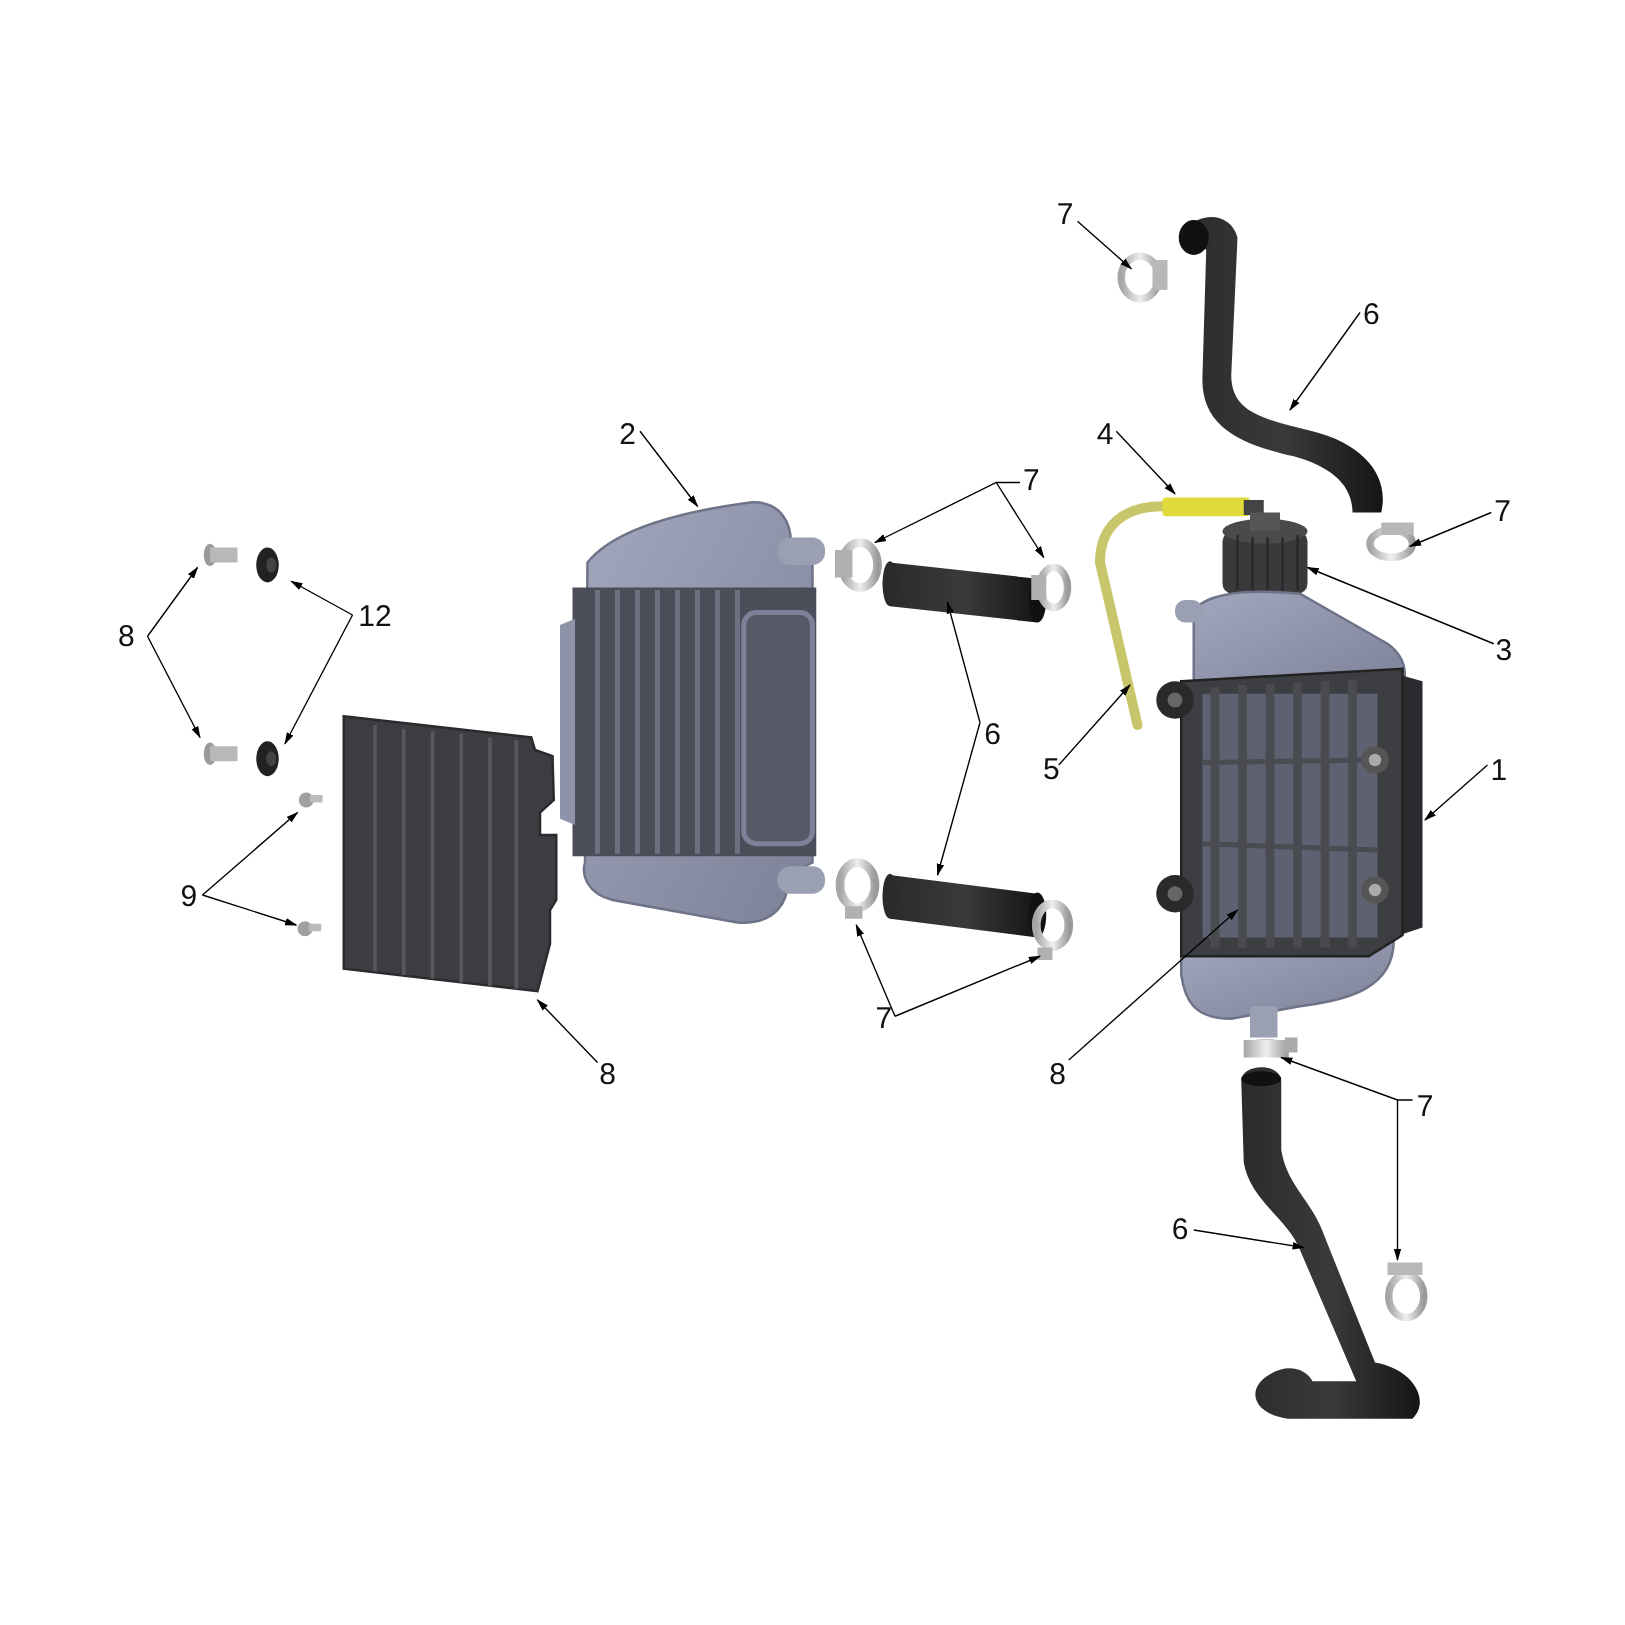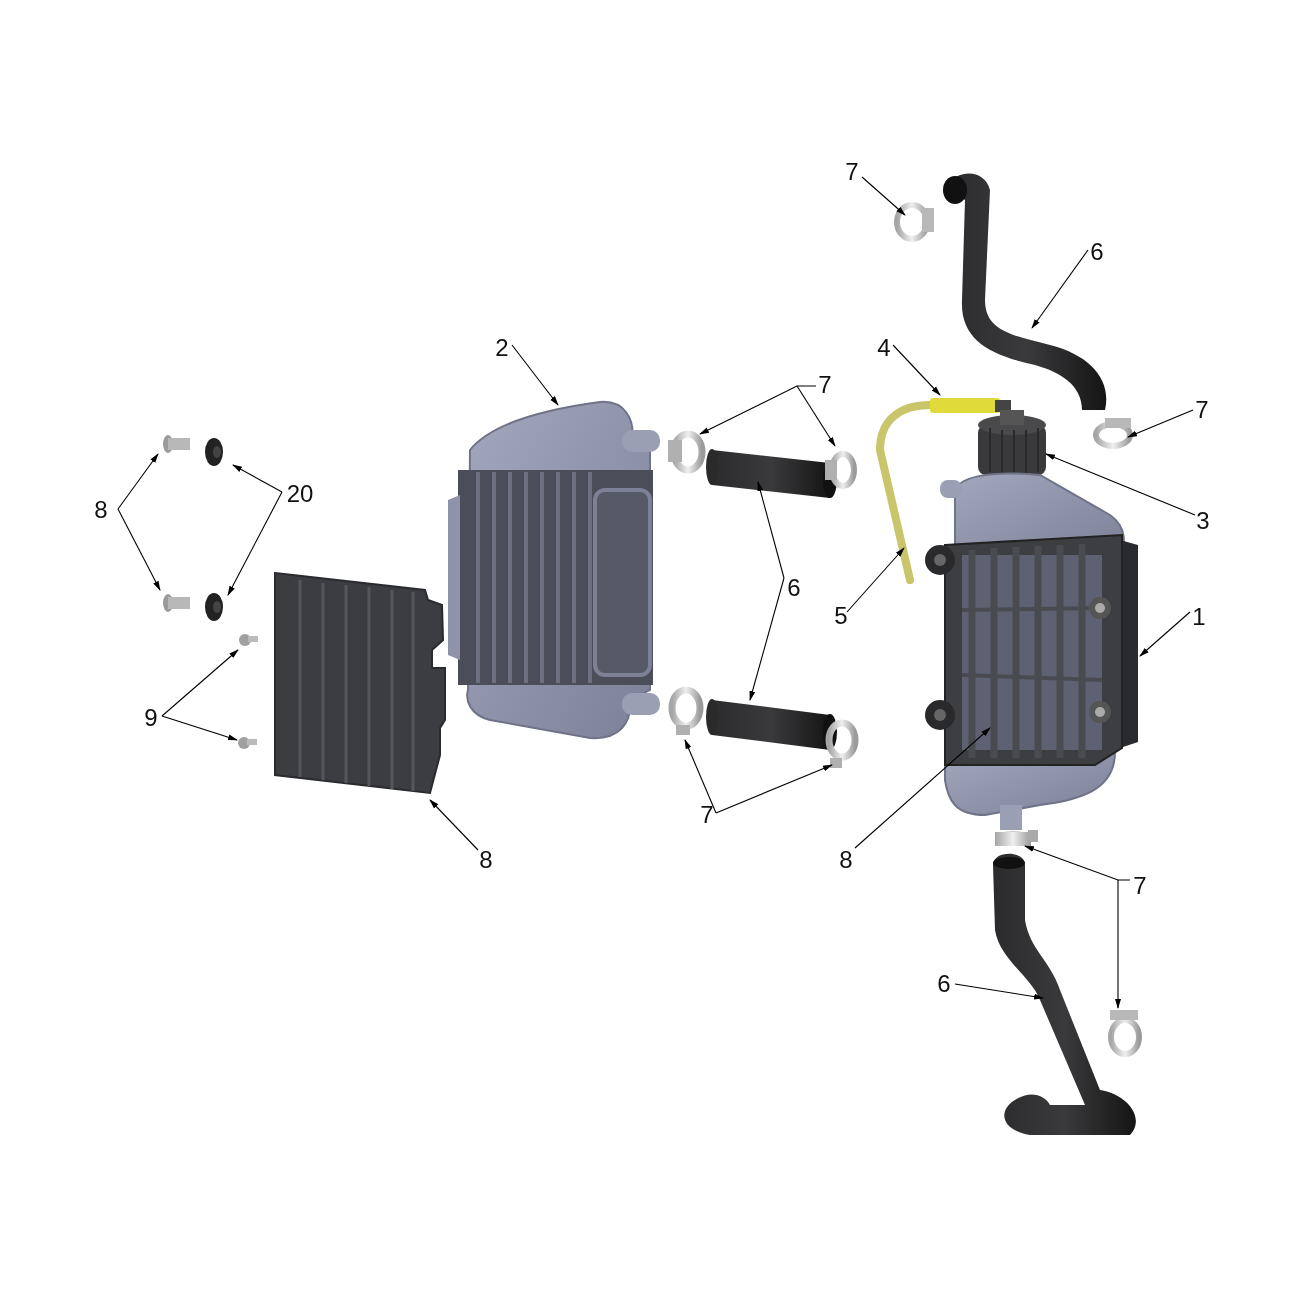--- a/index.html
+++ b/index.html
@@ -234,21 +234,21 @@
     <polyline points="855,848 990,728" marker-end="url(#arr)"></polyline>
 
     <polyline points="1130,880 1118,880 1025,846" marker-end="url(#arr)"></polyline>
     <polyline points="1118,880 1118,1008" marker-end="url(#arr)"></polyline>
 
     <polyline points="955,984 1043,998" marker-end="url(#arr)"></polyline>
   </g>
 </svg>
 
 <span class="callout" style="left:101px;top:510px">8</span>
-<span class="callout" style="left:300px;top:494px">20</span>
+<span class="callout" style="left:300px;top:494px">12</span>
 <span class="callout" style="left:151px;top:718px">9</span>
 <span class="callout" style="left:486px;top:860px">8</span>
 <span class="callout" style="left:502px;top:348px">2</span>
 <span class="callout" style="left:825px;top:385px">7</span>
 <span class="callout" style="left:794px;top:588px">6</span>
 <span class="callout" style="left:707px;top:815px">7</span>
 <span class="callout" style="left:852px;top:172px">7</span>
 <span class="callout" style="left:1097px;top:252px">6</span>
 <span class="callout" style="left:884px;top:348px">4</span>
 <span class="callout" style="left:1202px;top:410px">7</span>

